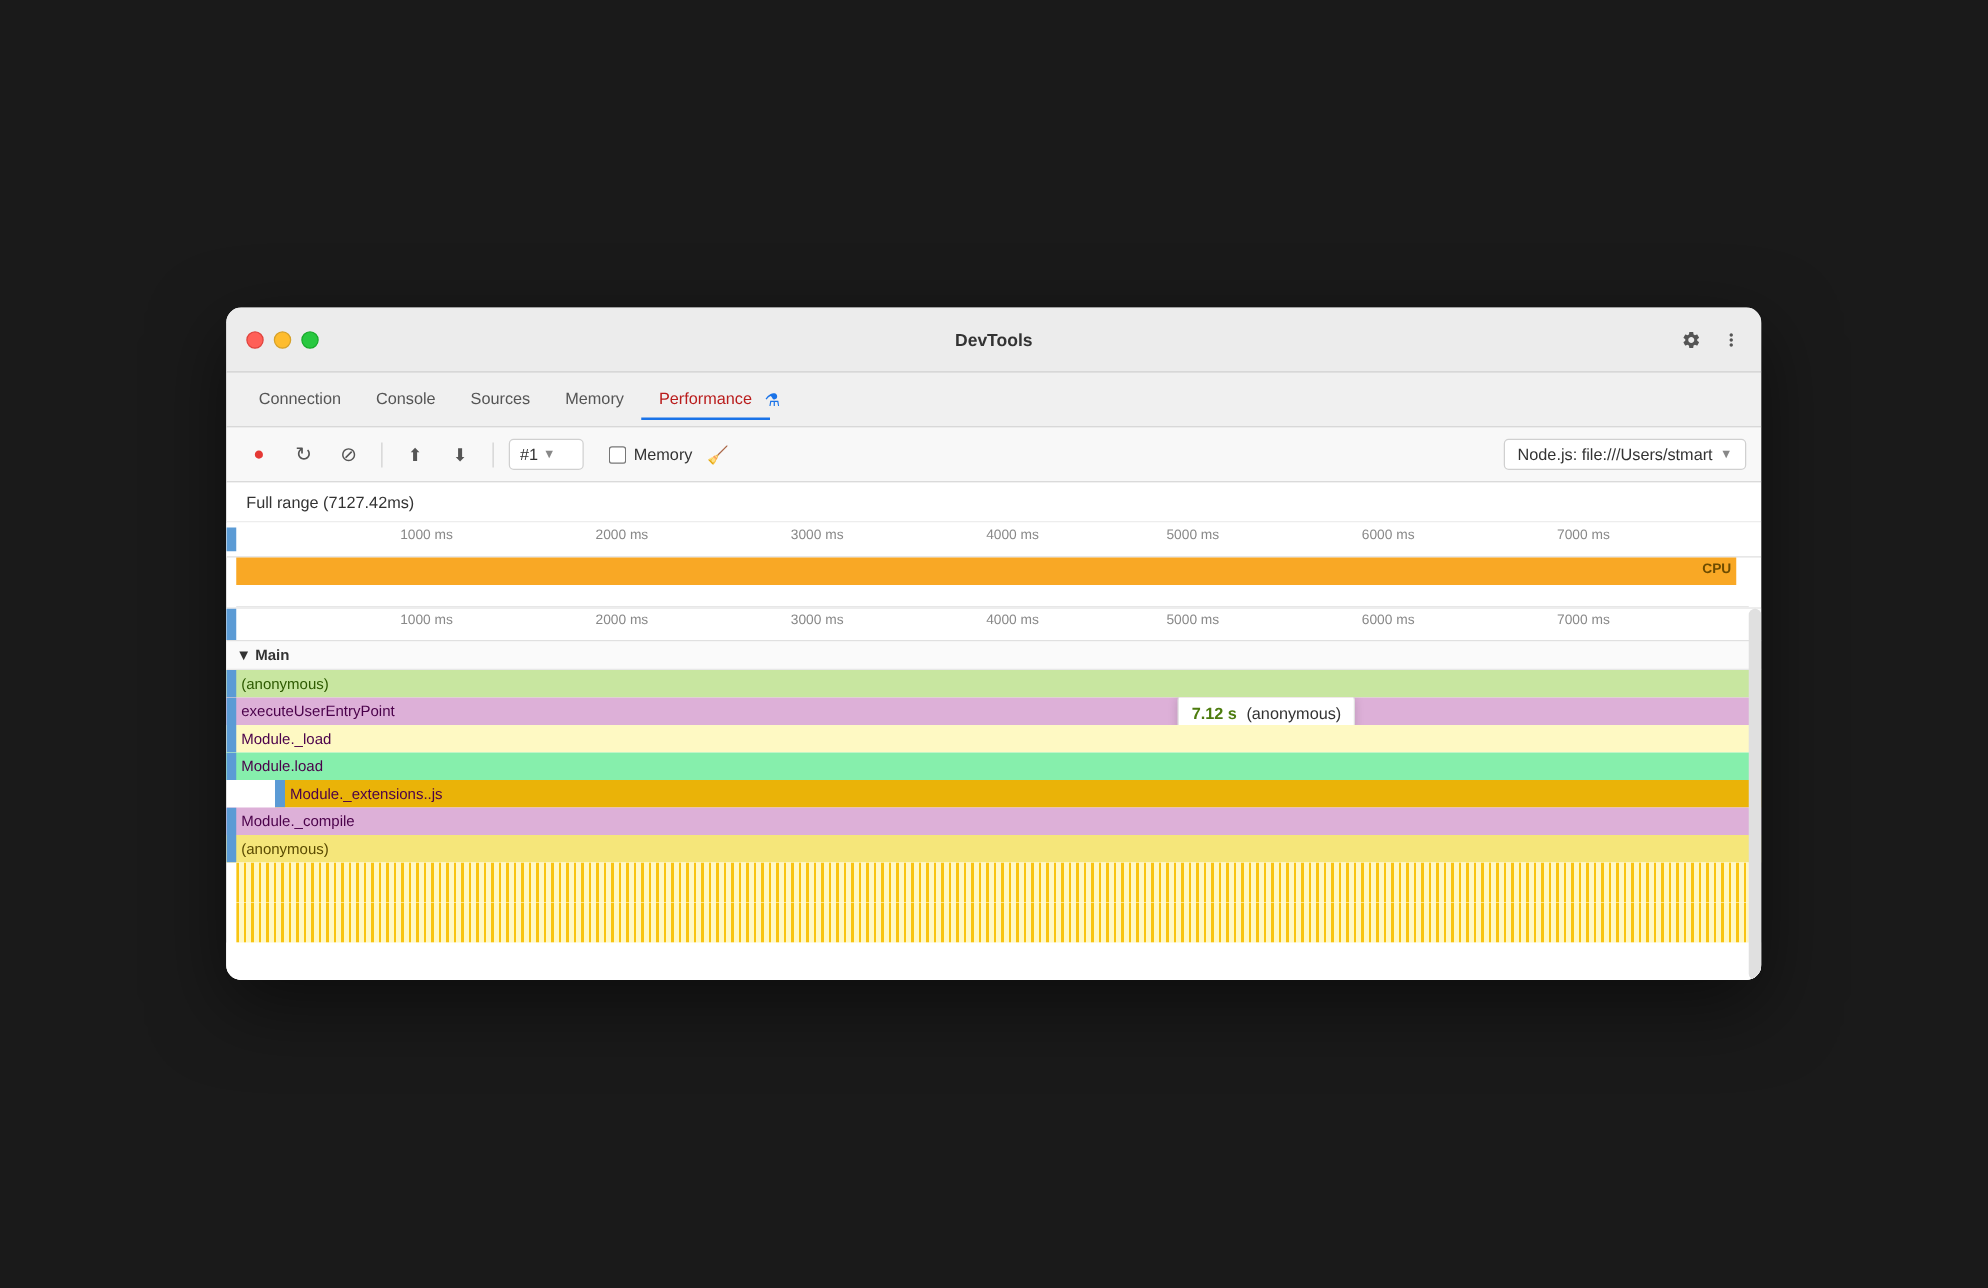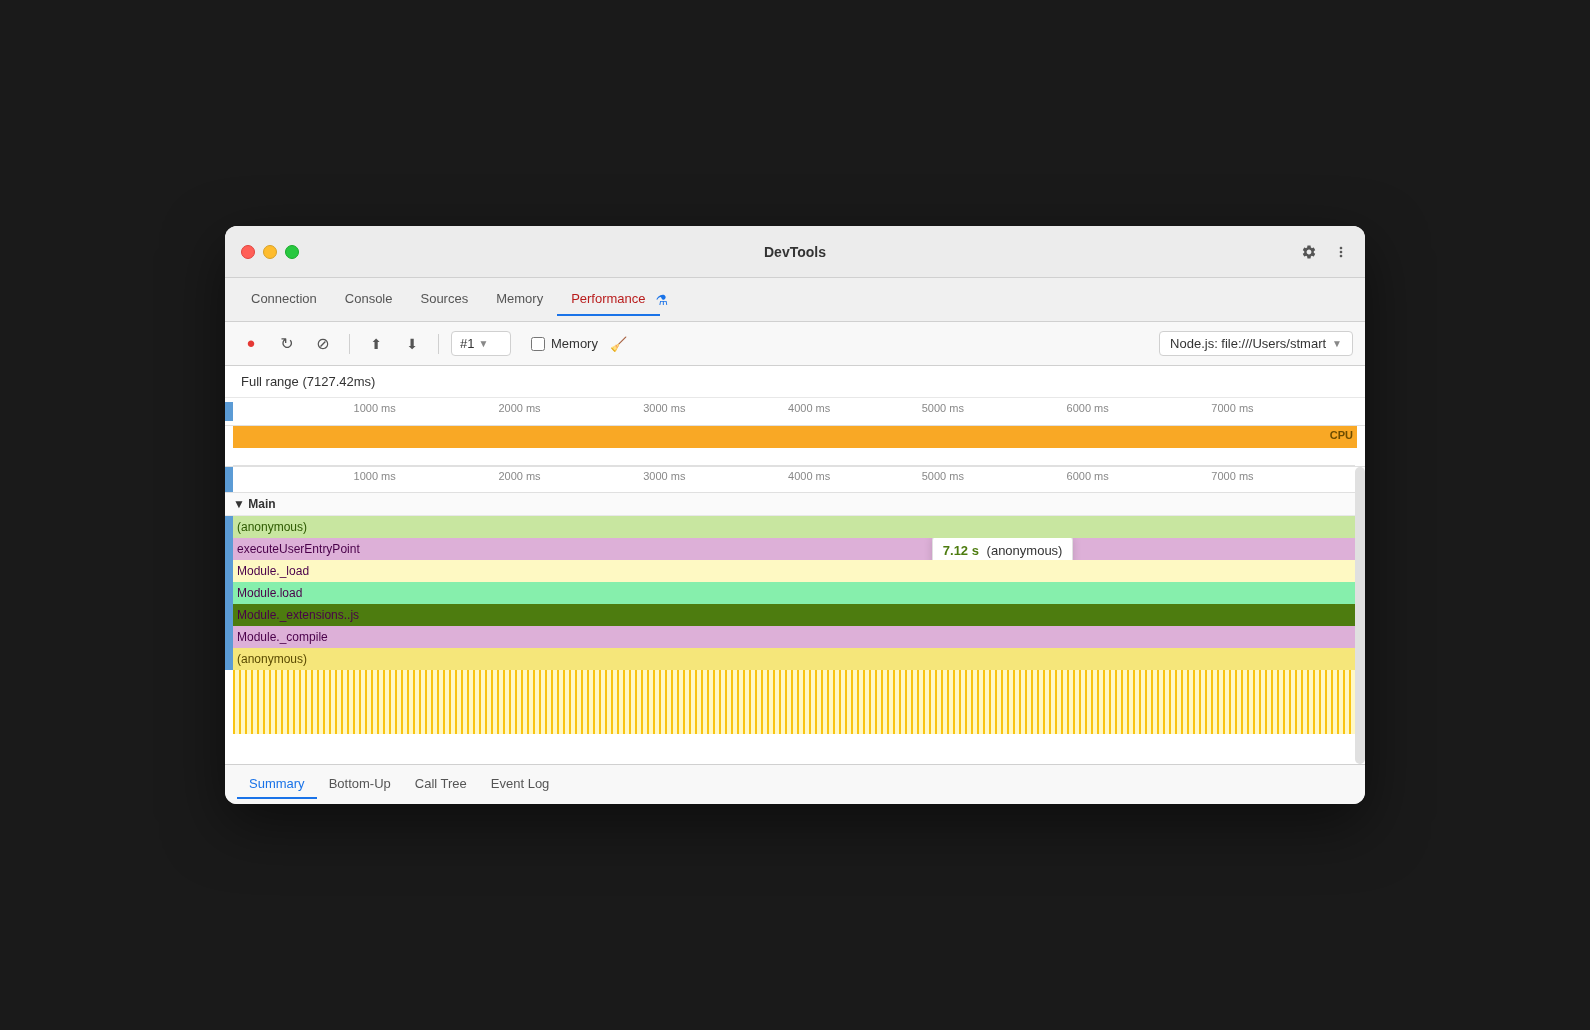--- a/index.html
+++ b/index.html
@@ -5,21 +5,21 @@
     * { box-sizing: border-box; margin: 0; padding: 0; }
     body {
       background: #1a1a1a;
       display: flex;
       justify-content: center;
       align-items: center;
       min-height: 100vh;
       font-family: -apple-system, BlinkMacSystemFont, 'Helvetica Neue', Arial, sans-serif;
     }
     .window {
-      width: 1140px;
+      width: 1228px;
       background: #f5f5f5;
       border-radius: 12px;
       overflow: hidden;
       box-shadow: 0 20px 60px rgba(0,0,0,0.5);
     }
     
     .title-bar {
       background: #ececec;
       height: 52px;
       display: flex;
@@ -362,21 +362,21 @@
         <span class="time-tick" style="left:25%;">2000 ms</span>
         <span class="time-tick" style="left:38%;">3000 ms</span>
         <span class="time-tick" style="left:51%;">4000 ms</span>
         <span class="time-tick" style="left:63%;">5000 ms</span>
         <span class="time-tick" style="left:76%;">6000 ms</span>
         <span class="time-tick" style="left:89%;">7000 ms</span>
       </div>
       <div style="width:10px;"></div>
     </div>
 
-    <div class="cpu-bar" style="margin-left:8px; margin-right:8px;padding-left:28px;">
+    <div class="cpu-bar" style="margin-left:8px; margin-right:20px;padding-left:28px;">
       <span class="cpu-label">CPU</span>
     </div>
 
     <div class="net-bar" style="margin-left:8px; margin-right:10px;">
       <span class="net-label">NET</span>
     </div>
   </div>
 
   <div style="position:relative; background:white; border-top:1px solid #e0e0e0;">
 
@@ -414,21 +414,21 @@
     <div class="flame-row" style="background:#fef9c3;">
       <div style="width:8px; background:#5b9bd5; height:100%; flex-shrink:0;"></div>
       <span style="font-size:12px; padding-left:4px; color:#4a004a;">Module._load</span>
     </div>
 
     <div class="flame-row" style="background:#86efac;">
       <div style="width:8px; background:#5b9bd5; height:100%; flex-shrink:0;"></div>
       <span style="font-size:12px; padding-left:4px; color:#4a004a;">Module.load</span>
     </div>
 
-    <div class="flame-row" style="background:#4d7c0f;">
+    <div class="flame-row" style="background:#eab308;margin-left:39px;">
       <div style="width:8px; background:#5b9bd5; height:100%; flex-shrink:0;"></div>
       <span style="font-size:12px; padding-left:4px; color:#4a004a;">Module._extensions..js</span>
     </div>
 
     <div class="flame-row" style="background:#ddb0d8;">
       <div style="width:8px; background:#5b9bd5; height:100%; flex-shrink:0;"></div>
       <span style="font-size:12px; padding-left:4px; color:#4a004a;">Module._compile</span>
     </div>
 
     <div class="flame-row" style="background:#f5e67a;">
@@ -441,19 +441,13 @@
     </div>
     <div class="dense-bars" style="margin-left:8px; margin-right:10px;">
       <div class="dense-bars-inner"></div>
     </div>
 
     <div style="height:30px; background:white;"></div>
 
     <div style="position:absolute; right:0; top:0; bottom:0; width:10px; background:#e0e0e0; border-radius:5px;"></div>
   </div>
 
-  <div class="bottom-tabs">
-    <div class="bottom-tab active">Summary</div>
-    <div class="bottom-tab">Bottom-Up</div>
-    <div class="bottom-tab">Call Tree</div>
-    <div class="bottom-tab">Event Log</div>
-  </div>
 </div>
 
 </body></html>

